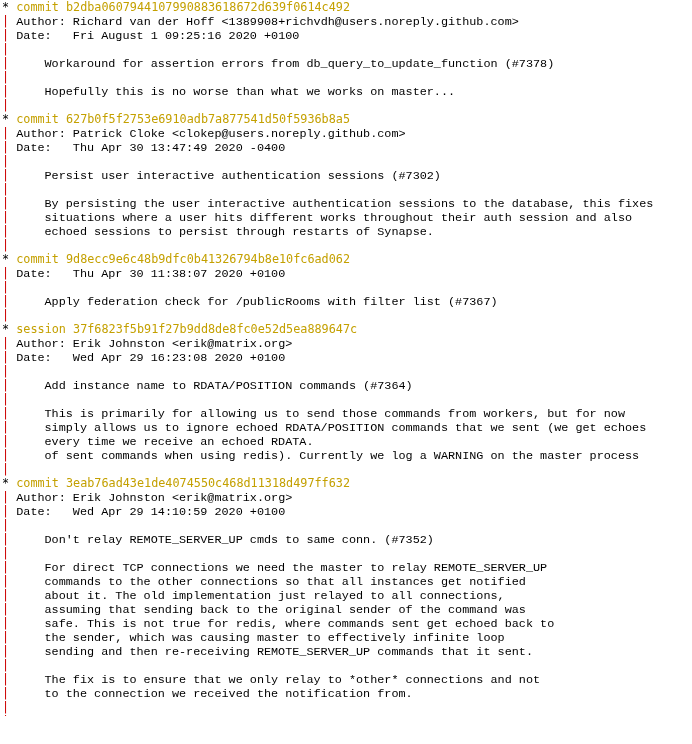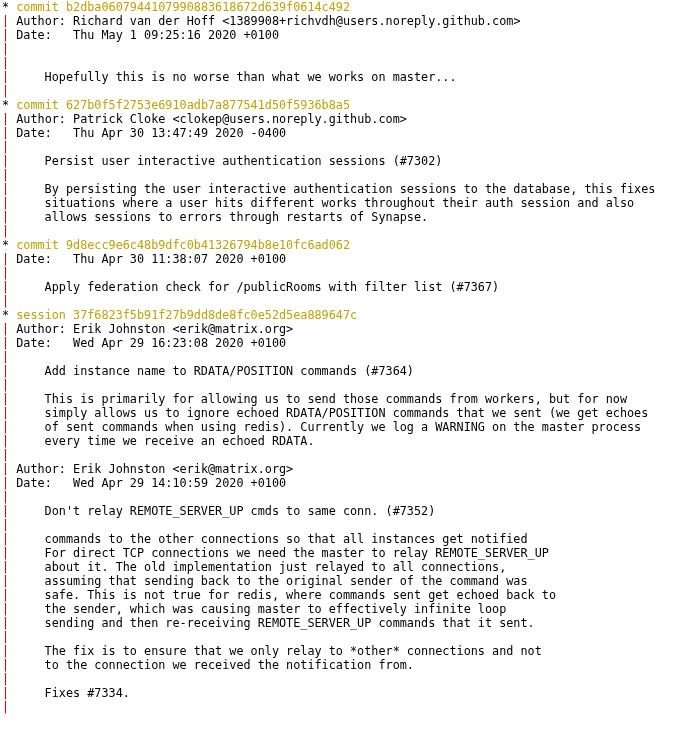--- a/index.html
+++ b/index.html
@@ -19,66 +19,68 @@
     padding: 0 0 0 2px;
     box-sizing: border-box;
   }
   .line {
     white-space: pre;
     height: 14px;
   }
   .graph-star { color: var(--fg, #000000); }
   .commit-hash { color: var(--hash, #c4a000); }
   .graph-pipe { color: var(--pipe, #cc0000); }
-  .plain-text { color: var(--fg, #000000); }
+  .plain-text { color: var(--fg, #000000); font-family: Liberation Mono, monospace; }
 </style>
 </head>
 <body>
 
 <div class="terminal">
     <div class="line"><span class="graph-star">* </span><span class="commit-hash">commit b2dba0607944107990883618672d639f0614c492</span></div>
     <div class="line"><span class="graph-pipe">| </span><span class="plain-text">Author: Richard van der Hoff &lt;1389908+richvdh@users.noreply.github.com&gt;</span></div>
-    <div class="line"><span class="graph-pipe">| </span><span class="plain-text">Date:   Thu May 1 09:25:16 2020 +0100</span></div>
+    <div class="line"><span class="graph-pipe">| </span><span class="plain-text">Date:   Fri August 1 09:25:16 2020 +0100</span></div>
     <div class="line"><span class="graph-pipe">|</span></div>
+    <div class="line"><span class="graph-pipe">|</span><span class="plain-text">     Workaround for assertion errors from db_query_to_update_function (#7378)</span></div>
     <div class="line"><span class="graph-pipe">|</span></div>
     <div class="line"><span class="graph-pipe">|</span><span class="plain-text">     Hopefully this is no worse than what we works on master...</span></div>
     <div class="line"><span class="graph-pipe">|</span></div>
     <div class="line"><span class="graph-star">* </span><span class="commit-hash">commit 627b0f5f2753e6910adb7a877541d50f5936b8a5</span></div>
     <div class="line"><span class="graph-pipe">| </span><span class="plain-text">Author: Patrick Cloke &lt;clokep@users.noreply.github.com&gt;</span></div>
     <div class="line"><span class="graph-pipe">| </span><span class="plain-text">Date:   Thu Apr 30 13:47:49 2020 -0400</span></div>
     <div class="line"><span class="graph-pipe">|</span></div>
     <div class="line"><span class="graph-pipe">|</span><span class="plain-text">     Persist user interactive authentication sessions (#7302)</span></div>
     <div class="line"><span class="graph-pipe">|</span></div>
     <div class="line"><span class="graph-pipe">|</span><span class="plain-text">     By persisting the user interactive authentication sessions to the database, this fixes</span></div>
     <div class="line"><span class="graph-pipe">|</span><span class="plain-text">     situations where a user hits different works throughout their auth session and also</span></div>
-    <div class="line"><span class="graph-pipe">|</span><span class="plain-text">     allows sessions to errors through restarts of Synapse.</span></div>
+    <div class="line"><span class="graph-pipe">|</span><span class="plain-text">     echoed sessions to persist through restarts of Synapse.</span></div>
     <div class="line"><span class="graph-pipe">|</span></div>
     <div class="line"><span class="graph-star">* </span><span class="commit-hash">commit 9d8ecc9e6c48b9dfc0b41326794b8e10fc6ad062</span></div>
     <div class="line"><span class="graph-pipe">| </span><span class="plain-text">Date:   Thu Apr 30 11:38:07 2020 +0100</span></div>
     <div class="line"><span class="graph-pipe">|</span></div>
     <div class="line"><span class="graph-pipe">|</span><span class="plain-text">     Apply federation check for /publicRooms with filter list (#7367)</span></div>
     <div class="line"><span class="graph-pipe">|</span></div>
     <div class="line"><span class="graph-star">* </span><span class="commit-hash">session 37f6823f5b91f27b9dd8de8fc0e52d5ea889647c</span></div>
     <div class="line"><span class="graph-pipe">| </span><span class="plain-text">Author: Erik Johnston &lt;erik@matrix.org&gt;</span></div>
     <div class="line"><span class="graph-pipe">| </span><span class="plain-text">Date:   Wed Apr 29 16:23:08 2020 +0100</span></div>
     <div class="line"><span class="graph-pipe">|</span></div>
     <div class="line"><span class="graph-pipe">|</span><span class="plain-text">     Add instance name to RDATA/POSITION commands (#7364)</span></div>
     <div class="line"><span class="graph-pipe">|</span></div>
     <div class="line"><span class="graph-pipe">|</span><span class="plain-text">     This is primarily for allowing us to send those commands from workers, but for now</span></div>
     <div class="line"><span class="graph-pipe">|</span><span class="plain-text">     simply allows us to ignore echoed RDATA/POSITION commands that we sent (we get echoes</span></div>
+    <div class="line"><span class="graph-pipe">|</span><span class="plain-text">     every time we receive an echoed RDATA.</span></div>
     <div class="line"><span class="graph-pipe">|</span><span class="plain-text">     of sent commands when using redis). Currently we log a WARNING on the master process</span></div>
-    <div class="line"><span class="graph-pipe">|</span><span class="plain-text">     every time we receive an echoed RDATA.</span></div>
     <div class="line"><span class="graph-pipe">|</span></div>
+    <div class="line"><span class="graph-star">* </span><span class="commit-hash">commit 3eab76ad43e1de4074550c468d11318d497ff632</span></div>
     <div class="line"><span class="graph-pipe">| </span><span class="plain-text">Author: Erik Johnston &lt;erik@matrix.org&gt;</span></div>
     <div class="line"><span class="graph-pipe">| </span><span class="plain-text">Date:   Wed Apr 29 14:10:59 2020 +0100</span></div>
     <div class="line"><span class="graph-pipe">|</span></div>
     <div class="line"><span class="graph-pipe">|</span><span class="plain-text">     Don't relay REMOTE_SERVER_UP cmds to same conn. (#7352)</span></div>
     <div class="line"><span class="graph-pipe">|</span></div>
+    <div class="line"><span class="graph-pipe">|</span><span class="plain-text">     For direct TCP connections we need the master to relay REMOTE_SERVER_UP</span></div>
     <div class="line"><span class="graph-pipe">|</span><span class="plain-text">     commands to the other connections so that all instances get notified</span></div>
-    <div class="line"><span class="graph-pipe">|</span><span class="plain-text">     For direct TCP connections we need the master to relay REMOTE_SERVER_UP</span></div>
     <div class="line"><span class="graph-pipe">|</span><span class="plain-text">     about it. The old implementation just relayed to all connections,</span></div>
     <div class="line"><span class="graph-pipe">|</span><span class="plain-text">     assuming that sending back to the original sender of the command was</span></div>
     <div class="line"><span class="graph-pipe">|</span><span class="plain-text">     safe. This is not true for redis, where commands sent get echoed back to</span></div>
     <div class="line"><span class="graph-pipe">|</span><span class="plain-text">     the sender, which was causing master to effectively infinite loop</span></div>
     <div class="line"><span class="graph-pipe">|</span><span class="plain-text">     sending and then re-receiving REMOTE_SERVER_UP commands that it sent.</span></div>
     <div class="line"><span class="graph-pipe">|</span></div>
     <div class="line"><span class="graph-pipe">|</span><span class="plain-text">     The fix is to ensure that we only relay to *other* connections and not</span></div>
     <div class="line"><span class="graph-pipe">|</span><span class="plain-text">     to the connection we received the notification from.</span></div>
     <div class="line"><span class="graph-pipe">|</span></div>
     <div class="line"><span class="graph-pipe">|</span><span class="plain-text">     Fixes #7334.</span></div>

